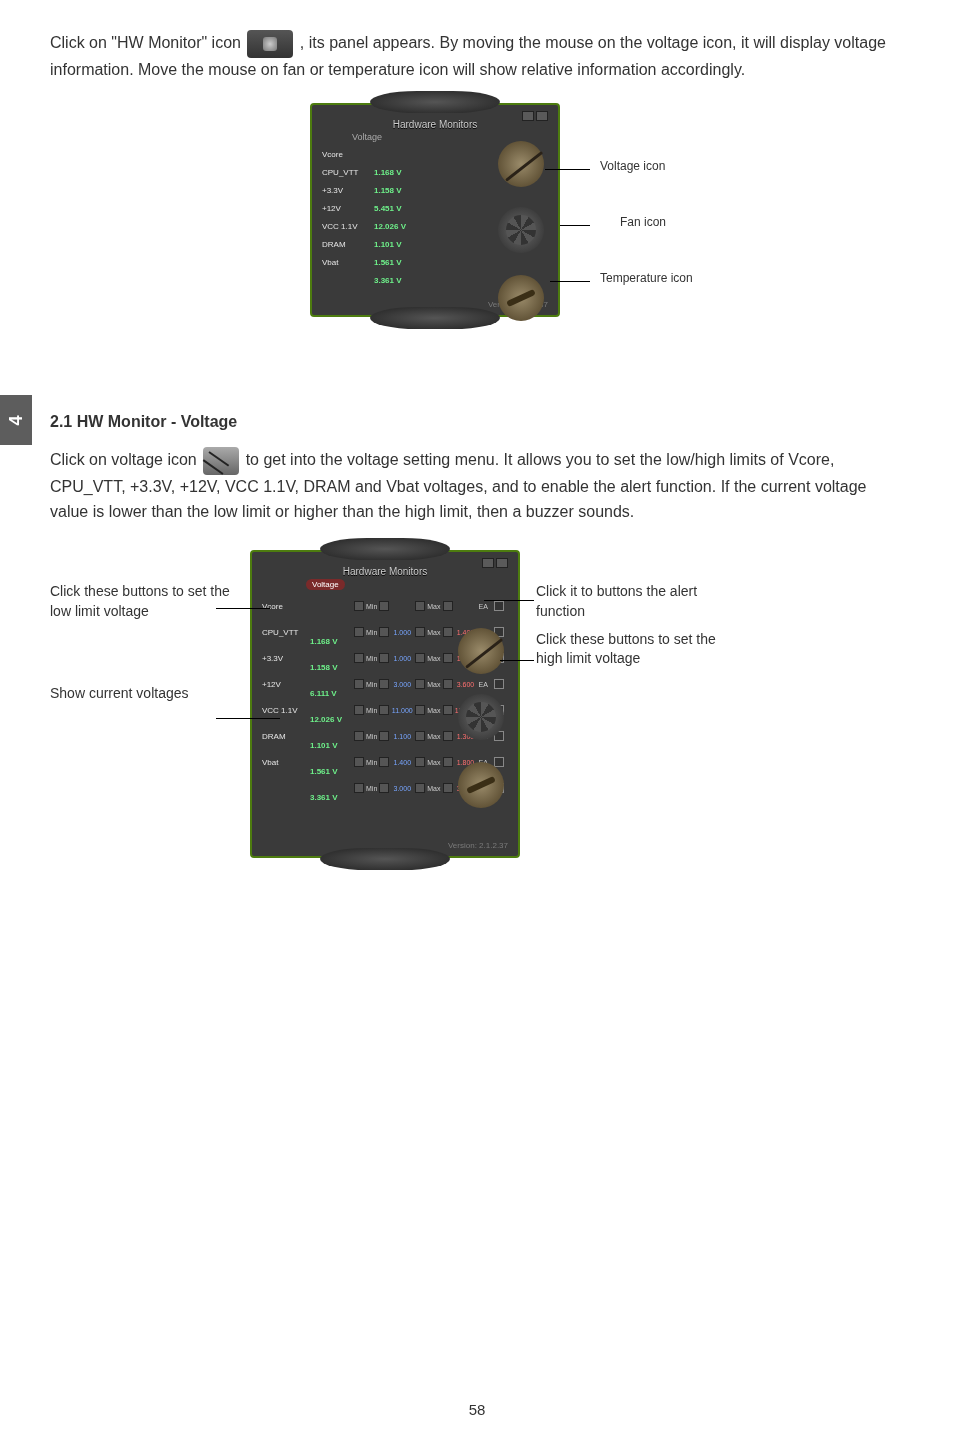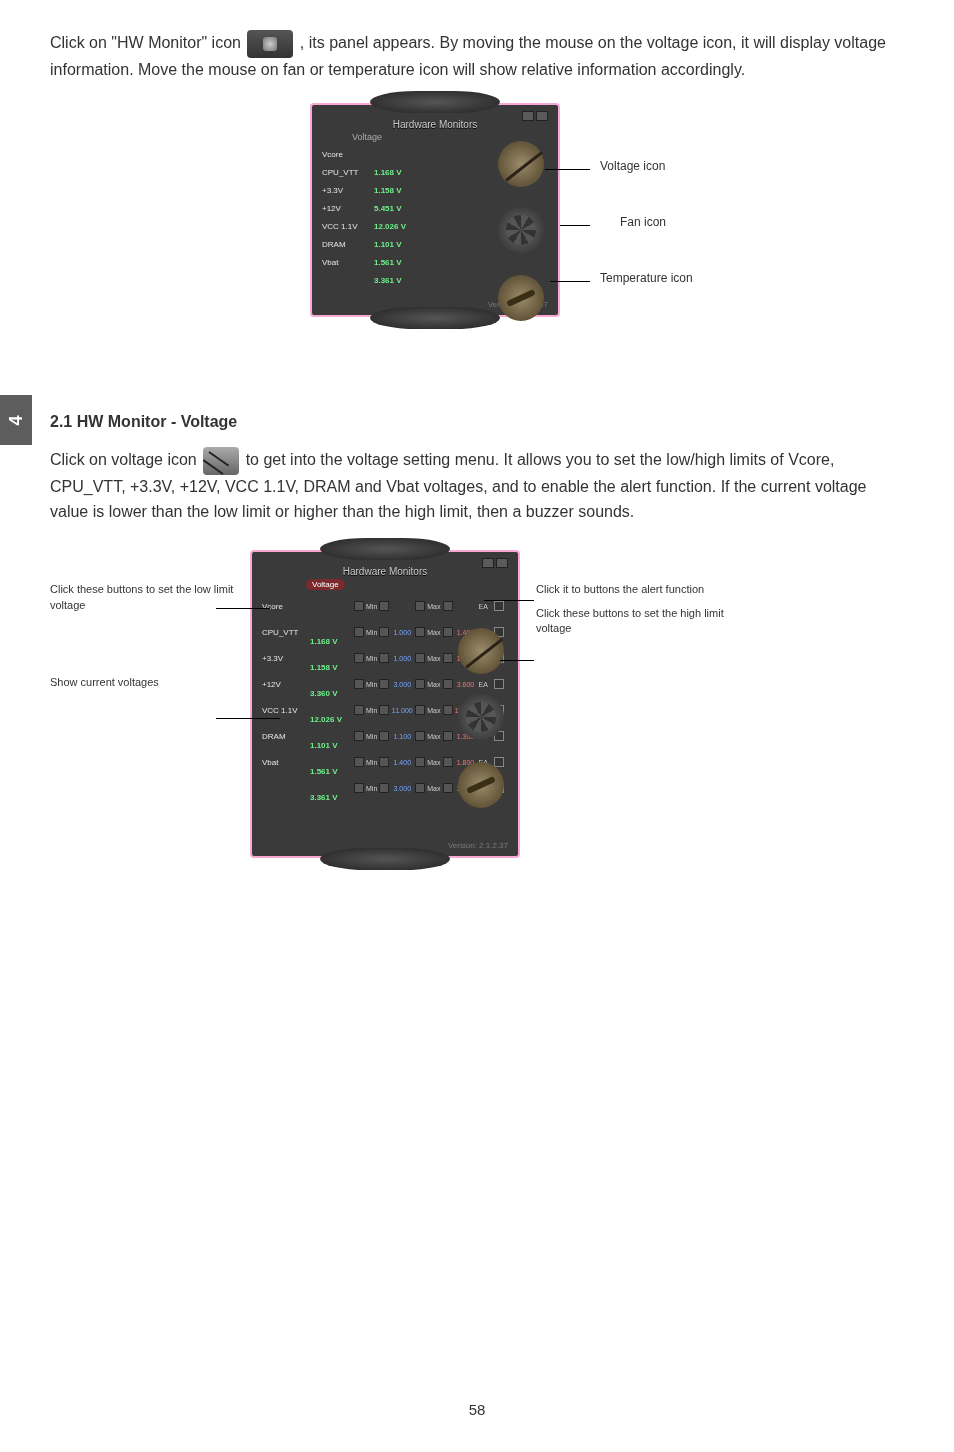--- a/index.html
+++ b/index.html
@@ -50,21 +50,21 @@
     width: 36px; background: linear-gradient(#aaa,#666);
   }
   .inline-icon.volt::after {
     content:""; position:absolute; left:6px; top:4px; width:24px; height:2px;
     background:#222; transform: rotate(35deg); transform-origin:left;
     box-shadow: 0 10px 0 #222;
   }
   
   .screenshot-wrap { position: relative; margin-top: 20px; }
   .panel {
-    width: 250px; background: #3a3a3a; border: 2px solid #f9a8d4;
+    width: 250px; background: #3a3a3a; border: 2px solid #4d7c0f;
     border-radius: 4px; padding: 8px 10px 6px 10px; color:#ddd; font-size:9px;
     position: relative;
   }
   .panel .topcap, .panel .botcap {
     position:absolute; left:50%; transform:translateX(-50%);
     width:130px; height:22px; background: radial-gradient(#555,#222);
     border-radius: 60px / 14px;
   }
   .panel .topcap { top:-14px; }
   .panel .botcap { bottom:-14px; }
@@ -92,21 +92,21 @@
   .hw-row2 { display:flex; align-items:center; height:26px; gap:4px;}
   .hw-row2 .l1 { width:44px; color:#e5e5e5; font-size:8px; }
   .hw-row2 .v1 { width:40px; color:#6ef08a; font-size:8px; font-weight:bold; position:relative; top:9px;}
   .control-block { display:flex; align-items:center; gap:2px; font-size:7px; color:#ccc;}
   .mini-btn { width:10px;height:10px;background:#555;border:1px solid #222; display:inline-block;}
   .mini-val { color:#77a5ff; font-size:7px; width:22px; text-align:center;}
   .mini-val.max { color:#ff7070;}
   .chk { width:10px;height:10px;border:1px solid #888;background:#333;display:inline-block;margin-left:4px;}
   .page-num { position:absolute; bottom:34px; left:50%; transform:translateX(-50%); font-size:15px; color:#333;}
   .explain-block { display:flex; gap:0; margin-top:26px; align-items:flex-start; position:relative;}
-  .left-captions, .right-captions { font-size:11px; line-height:1.4;}
+  .left-captions, .right-captions { font-size:14px; line-height:1.4;}
   .left-captions { width:200px; text-align:left; padding-top:32px;}
   .right-captions { width:210px; padding-top:32px; padding-left:16px;}
   .gap-1 { height:62px;}
   .gap-2 { height:8px;}
   .fig-centered { margin-left:auto; margin-right:auto; }
 </style>
 </head>
 <body>
 
 <div class="page-tab">
@@ -261,21 +261,21 @@
               <span class="mini-btn"></span>
               <span>Max</span>
               <span class="mini-btn"></span>
               <span class="mini-val max">1.200</span>
               <span>EA</span>
               <span class="chk"></span>
             </span>
         </div>
         <div class="hw-row2">
           <span class="l1">+12V</span>
-          <span class="v1">3.360 V</span>
+          <span class="v1">6.111 V</span>
           <span class="control-block">
               <span class="mini-btn"></span>
               <span>Min</span>
               <span class="mini-btn"></span>
               <span class="mini-val">3.000</span>
               <span class="mini-btn"></span>
               <span>Max</span>
               <span class="mini-btn"></span>
               <span class="mini-val max">3.600</span>
               <span>EA</span>

